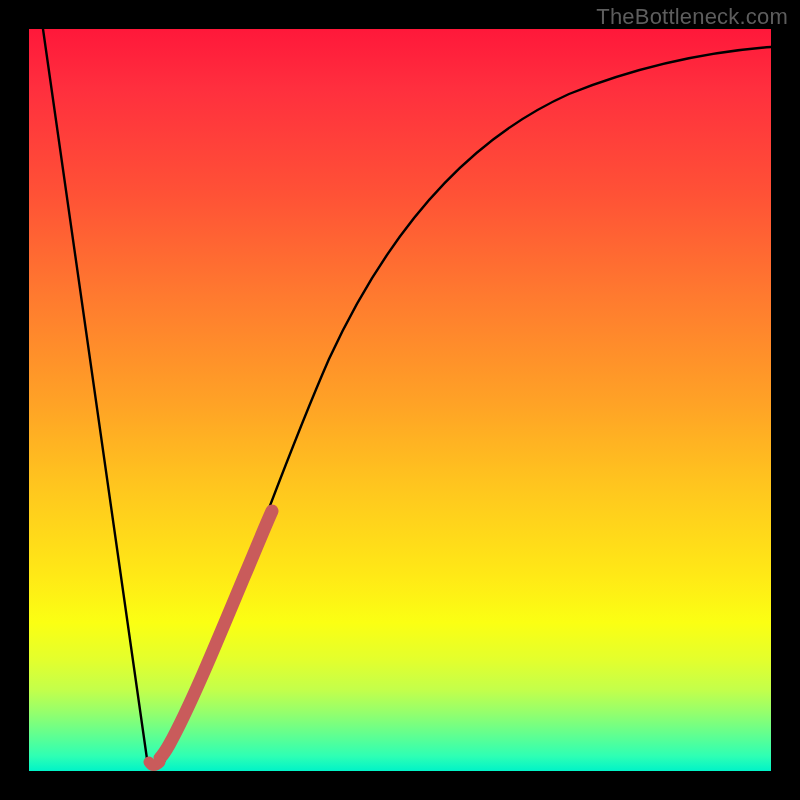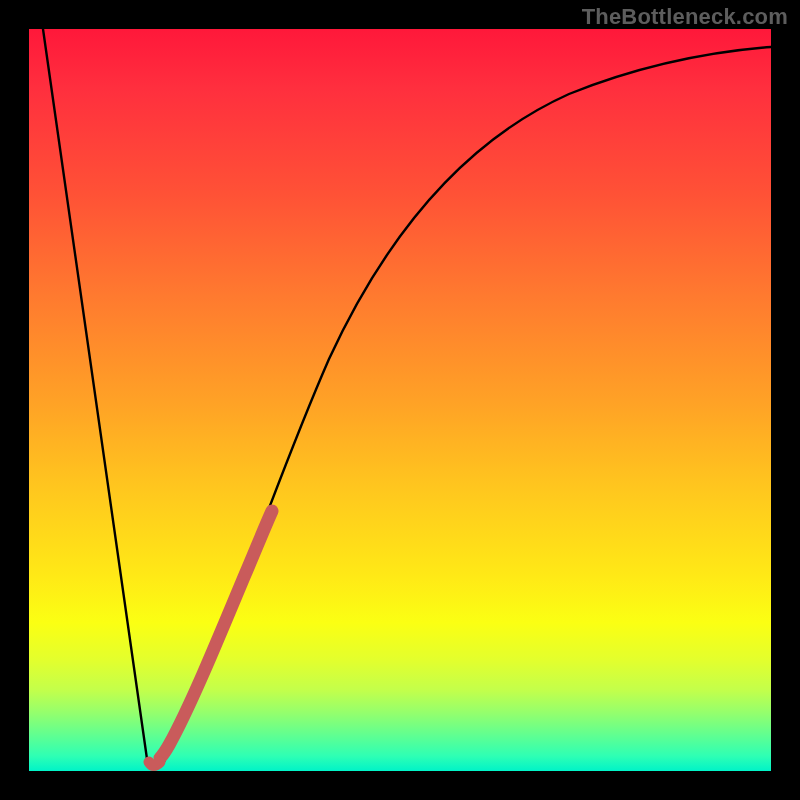--- a/index.html
+++ b/index.html
@@ -42,21 +42,21 @@
       #00f3c8 100%
     );
     overflow: hidden;
   }
   .watermark {
     position: absolute;
     top: 4px;
     right: 12px;
     color: #5d5d5d;
     font-size: 22px;
-    font-weight: 700;
+    font-weight: 400;
     letter-spacing: 0.2px;
     user-select: none;
   }
   svg.curve {
     position: absolute;
     left: 0;
     top: 0;
     width: 742px;
     height: 742px;
     overflow: visible;

